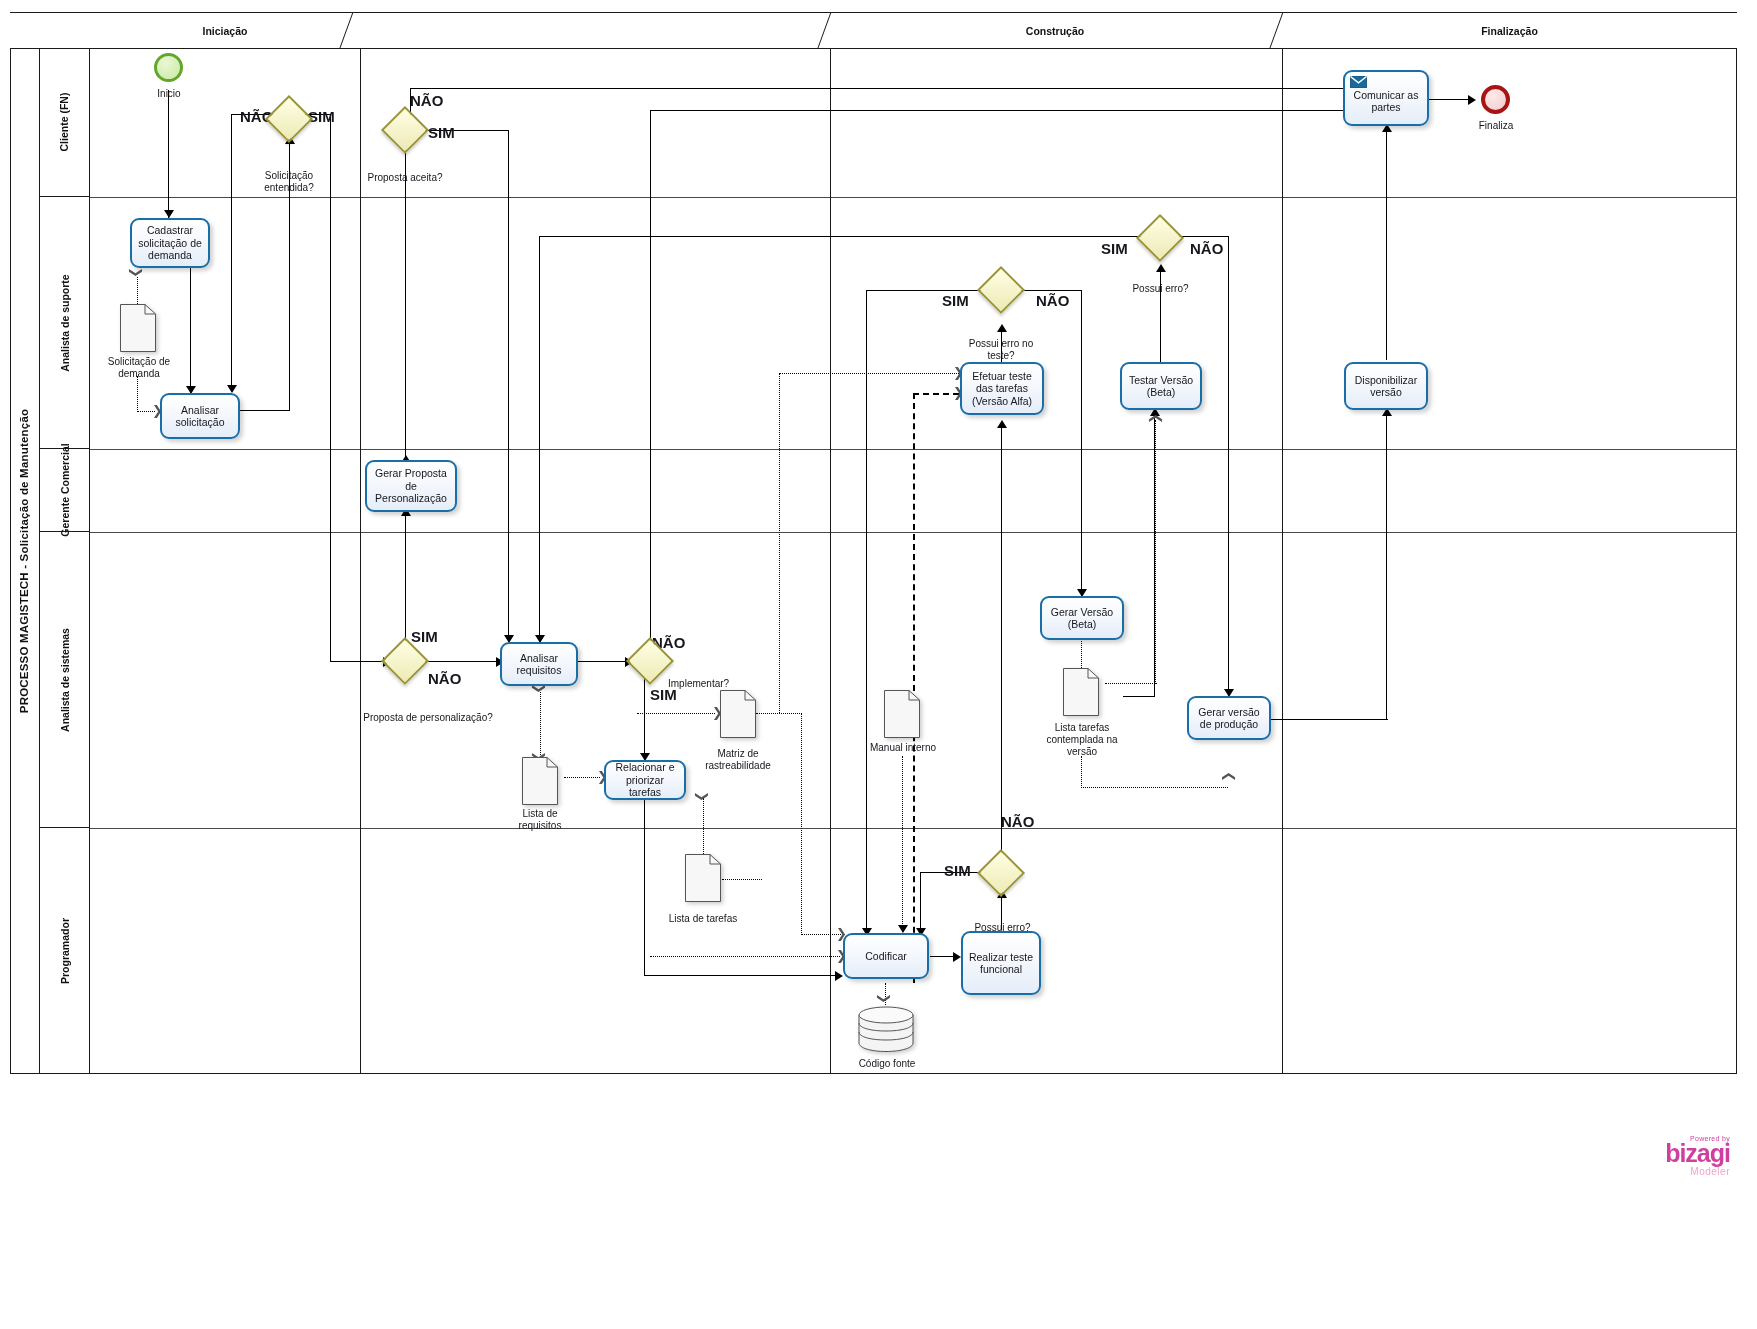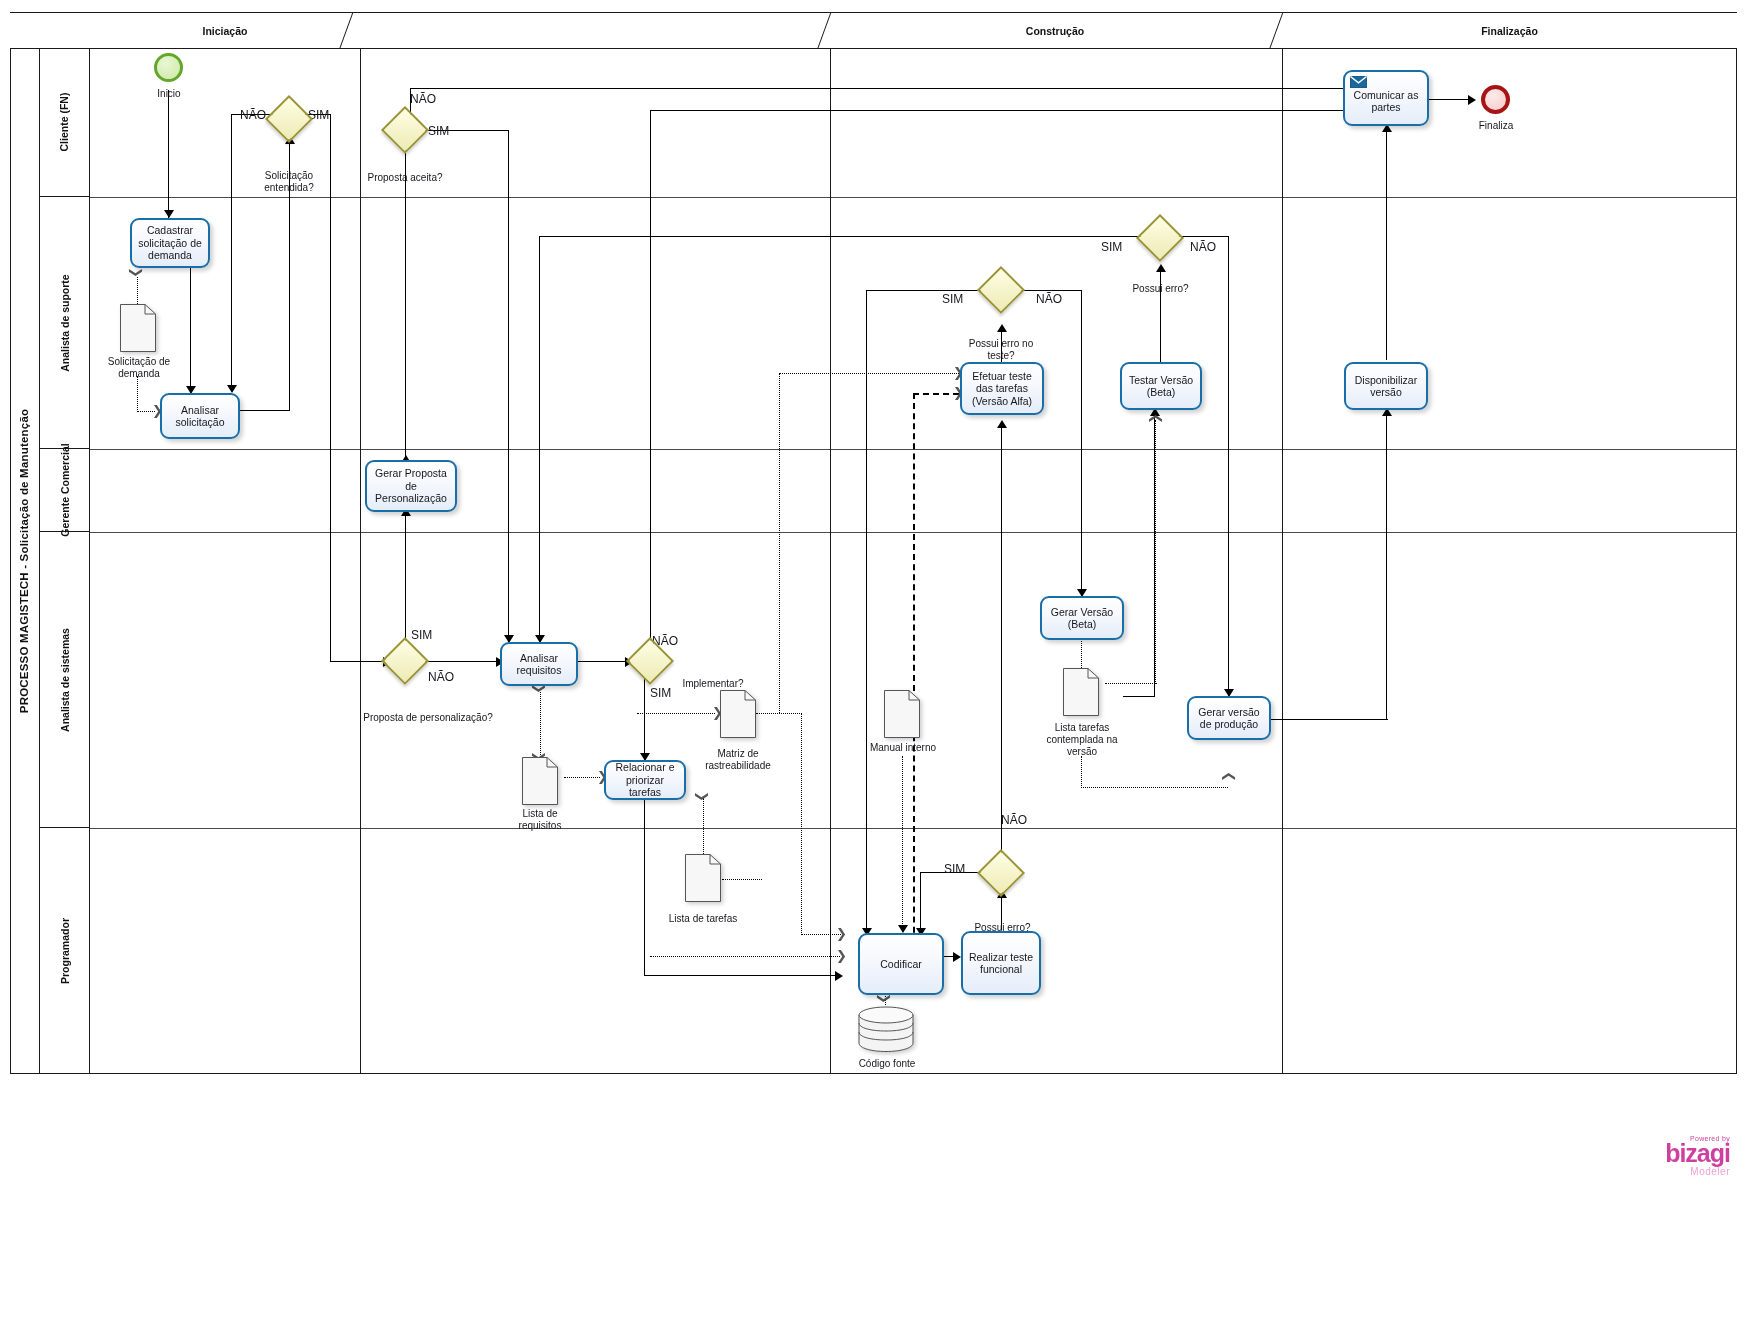--- a/index.html
+++ b/index.html
@@ -57,21 +57,21 @@
   .dashseg{position:absolute;}
   .dsh{height:0;border-top:2px dashed #000;}
   .dsv{width:0;border-left:2px dashed #000;}
 
   .arr{position:absolute;width:0;height:0;}
   .arr-d{border-left:5px solid transparent;border-right:5px solid transparent;border-top:8px solid #000;}
   .arr-u{border-left:5px solid transparent;border-right:5px solid transparent;border-bottom:8px solid #000;}
   .arr-r{border-top:5px solid transparent;border-bottom:5px solid transparent;border-left:8px solid #000;}
   .oarr{position:absolute;font-size:13px;line-height:1;color:#555;font-family:"DejaVu Sans",sans-serif;}
 
-  .flbl{position:absolute;font-size:12px;color:#16161d;white-space:nowrap;}
+  .flbl{position:absolute;font-size:15px;color:#16161d;white-space:nowrap;font-weight:bold;}
 
   
   .bz{position:absolute;text-align:right;}
   .bz .pb{font-size:7px;color:#cf3fa0;letter-spacing:.3px;}
   .bz .nm{font-size:25px;font-weight:bold;color:#cf3fa0;line-height:.95;letter-spacing:-1px;}
   .bz .md{font-size:10px;color:#f0a0cf;letter-spacing:.5px;}
 </style>
 </head>
 <body>
 
@@ -304,21 +304,21 @@
   <div class="gw" style="left:272px;top:102px;"></div>
   <div class="gw-lbl" style="left:244px;top:150px;width:90px;">Solicitação entendida?</div>
 
   <div class="gw" style="left:388px;top:113px;"></div>
   <div class="gw-lbl" style="left:365px;top:152px;width:80px;">Proposta aceita?</div>
 
   <div class="gw" style="left:388px;top:644px;"></div>
   <div class="gw-lbl" style="left:358px;top:692px;width:140px;">Proposta de personalização?</div>
 
   <div class="gw" style="left:633px;top:644px;"></div>
-  <div class="gw-lbl" style="left:668px;top:658px;width:90px;text-align:center;">Implementar?</div>
+  <div class="gw-lbl" style="left:668px;top:658px;width:90px;text-align:left;">Implementar?</div>
 
   <div class="gw" style="left:984px;top:273px;"></div>
   <div class="gw-lbl" style="left:955px;top:318px;width:92px;">Possui erro no teste?</div>
 
   <div class="gw" style="left:1143px;top:221px;"></div>
   <div class="gw-lbl" style="left:1118px;top:263px;width:85px;">Possui erro?</div>
 
   <div class="gw" style="left:984px;top:856px;"></div>
   <div class="gw-lbl" style="left:960px;top:902px;width:85px;">Possui erro?</div>
 
@@ -335,21 +335,21 @@
   </div>
 
   <div class="task" style="left:500px;top:642px;width:78px;height:44px;">
     <span class="lbl">Analisar requisitos</span>
   </div>
 
   <div class="task" style="left:604px;top:760px;width:82px;height:40px;">
     <span class="lbl">Relacionar e priorizar tarefas</span>
   </div>
 
-  <div class="task" style="left:843px;top:933px;width:86px;height:62px;margin-left:15px;">
+  <div class="task" style="left:843px;top:933px;width:86px;height:46px;">
     <span class="lbl">Codificar</span>
   </div>
 
   <div class="task" style="left:961px;top:931px;width:80px;height:64px;">
     <span class="lbl">Realizar teste funcional</span>
   </div>
 
   <div class="task" style="left:960px;top:362px;width:84px;height:53px;">
     <span class="lbl">Efetuar teste das tarefas (Versão Alfa)</span>
   </div>

